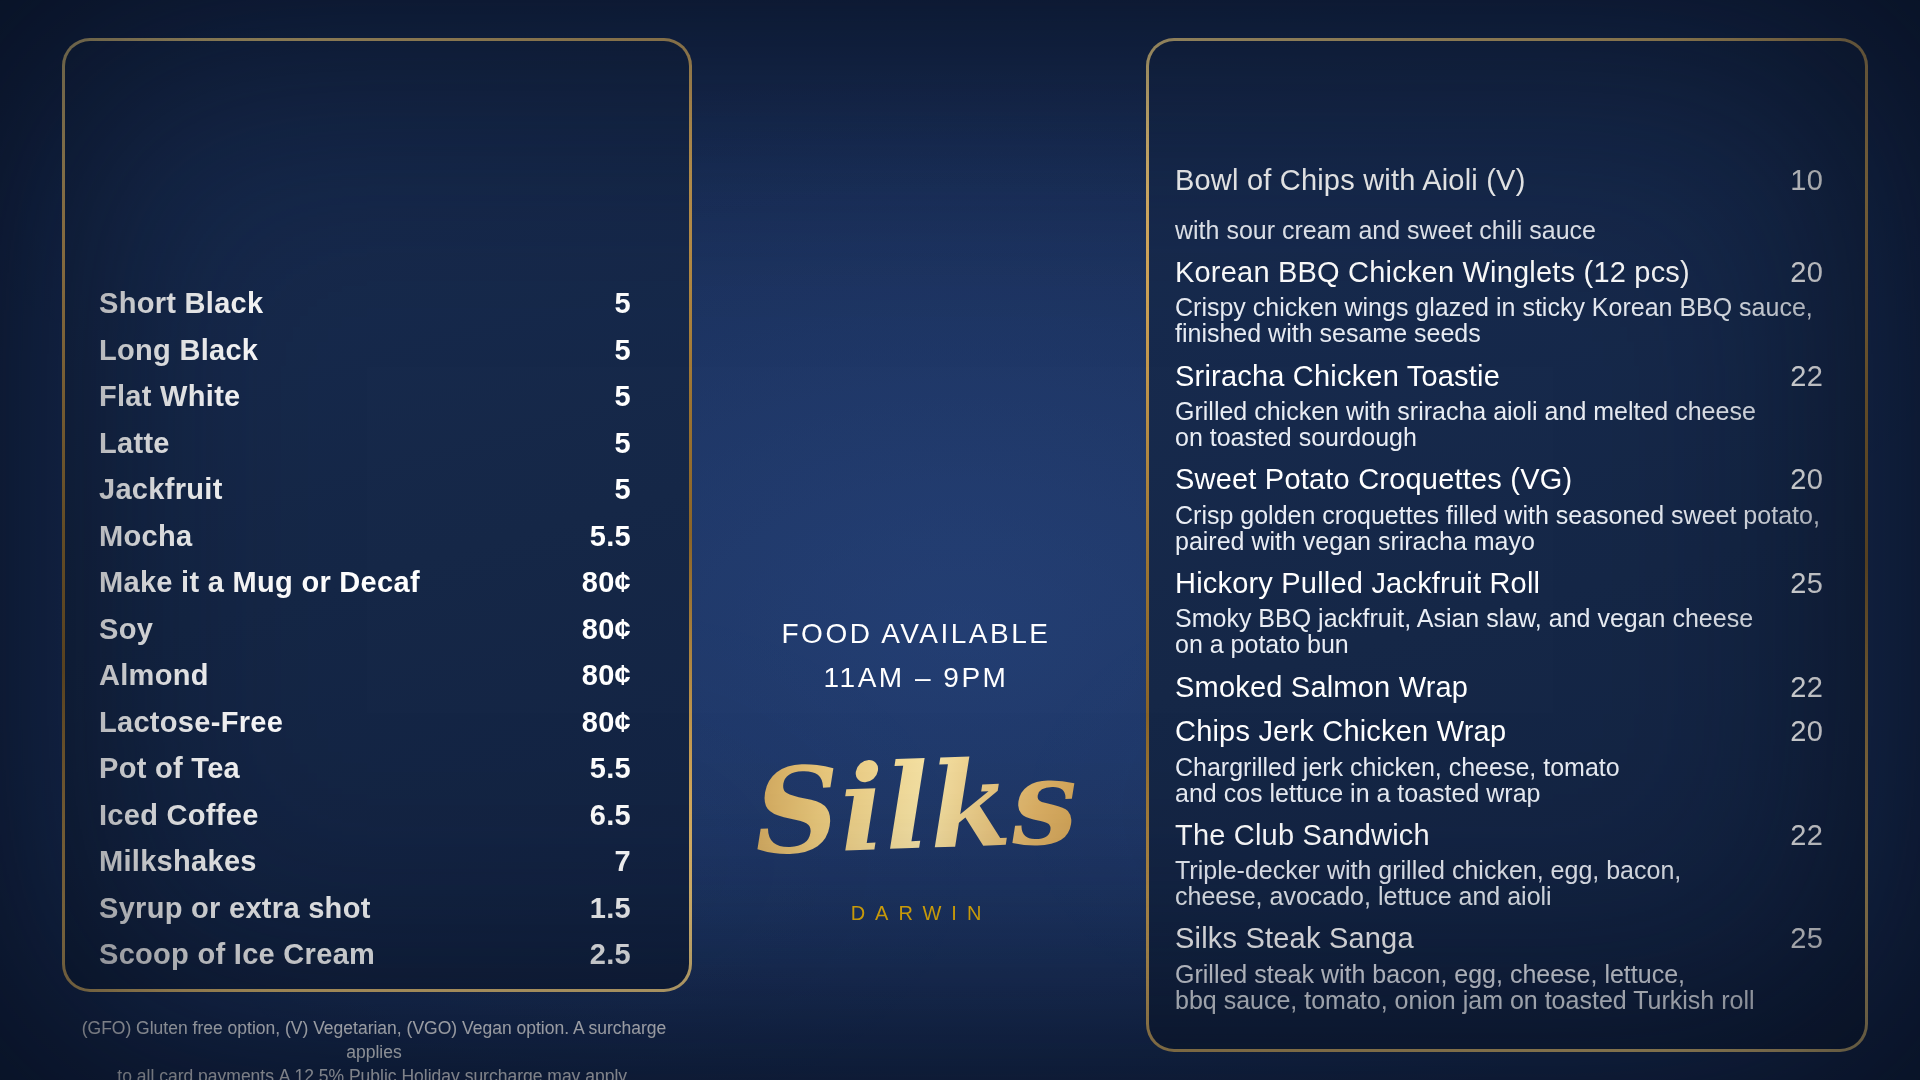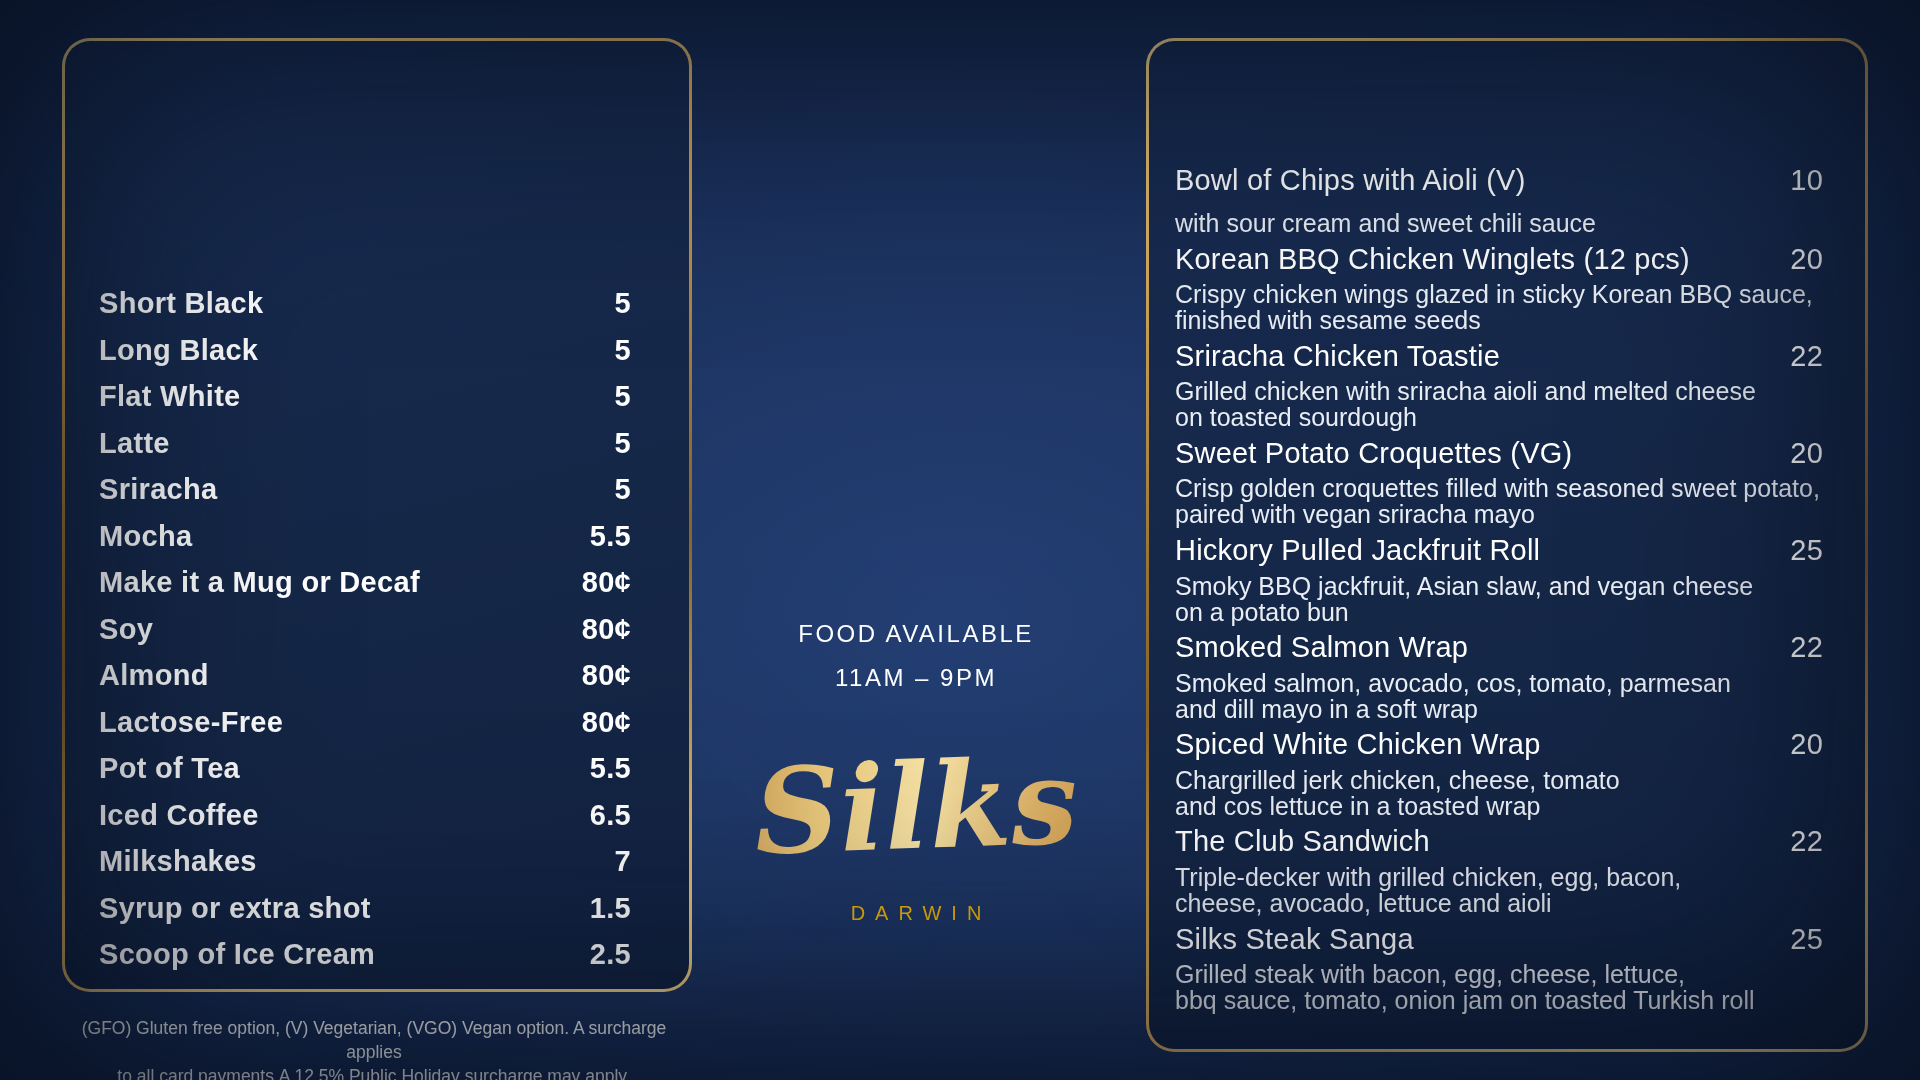--- a/index.html
+++ b/index.html
@@ -61,21 +61,21 @@
   .frow{display:flex;justify-content:space-between;align-items:baseline;
     color:#ffffff;font-weight:normal;font-size:29px;line-height:1.05;letter-spacing:.2px;}
   .fdesc{margin-top:7px;font-size:25px;line-height:26px;color:#e9edf4;white-space:pre-line;}
   .fdesc:empty{display:none;margin:0;}
 
   
   .center{position:absolute;left:686px;top:0;width:460px;height:1080px;}
   .cafe-logo{position:absolute;top:168px;left:0;width:100%;text-align:right;font-family:Liberation Serif, serif;}
   .cafe-line{display:block;font-size:200px;line-height:188px;}
   .availability{position:absolute;top:612px;left:0;width:100%;text-align:center;
-    color:#ffffff;font-size:24px;line-height:44px;letter-spacing:2.5px;font-weight:400;}
+    color:#ffffff;font-size:28px;line-height:44px;letter-spacing:2.5px;font-weight:400;}
   .silks{position:absolute;top:742px;left:0;width:100%;text-align:center;
     font-family:"DejaVu Serif", serif;font-style:italic;font-weight:bold;font-size:118px;line-height:1.1;
     transform:rotate(-2deg);}
   .darwin{position:absolute;top:902px;left:0;width:100%;text-align:center;
     color:#eab308;font-size:20px;letter-spacing:10px;padding-left:10px;box-sizing:border-box;}
 
   
   .footer{
     position:absolute;left:62px;top:1016px;width:624px;text-align:center;
     color:#fafbfd;font-size:17.5px;line-height:24px;white-space:pre-line;
@@ -99,21 +99,21 @@
       </div>
     <div class="drow">
         <span>Flat White</span>
         <span>5</span>
       </div>
     <div class="drow">
         <span>Latte</span>
         <span>5</span>
       </div>
     <div class="drow">
-        <span>Sriracha</span>
+        <span>Jackfruit</span>
         <span>5</span>
       </div>
     <div class="drow">
         <span>Mocha</span>
         <span>5.5</span>
       </div>
     <div class="drow">
         <span>Make it a Mug or Decaf</span>
         <span>80¢</span>
       </div>
@@ -208,26 +208,24 @@
           <span>25</span>
         </div>
       <div class="fdesc">Smoky BBQ jackfruit, Asian slaw, and vegan cheese
 on a potato bun</div>
     </div>
     <div class="fitem">
       <div class="frow">
           <span>Smoked Salmon Wrap</span>
           <span>22</span>
         </div>
-      <div class="fdesc">Smoked salmon, avocado, cos, tomato, parmesan
-and dill mayo in a soft wrap</div>
-    </div>
-    <div class="fitem">
-      <div class="frow">
-          <span>Spiced White Chicken Wrap</span>
+    </div>
+    <div class="fitem">
+      <div class="frow">
+          <span>Chips Jerk Chicken Wrap</span>
           <span>20</span>
         </div>
       <div class="fdesc">Chargrilled jerk chicken, cheese, tomato
 and cos lettuce in a toasted wrap</div>
     </div>
     <div class="fitem">
       <div class="frow">
           <span>The Club Sandwich</span>
           <span>22</span>
         </div>

